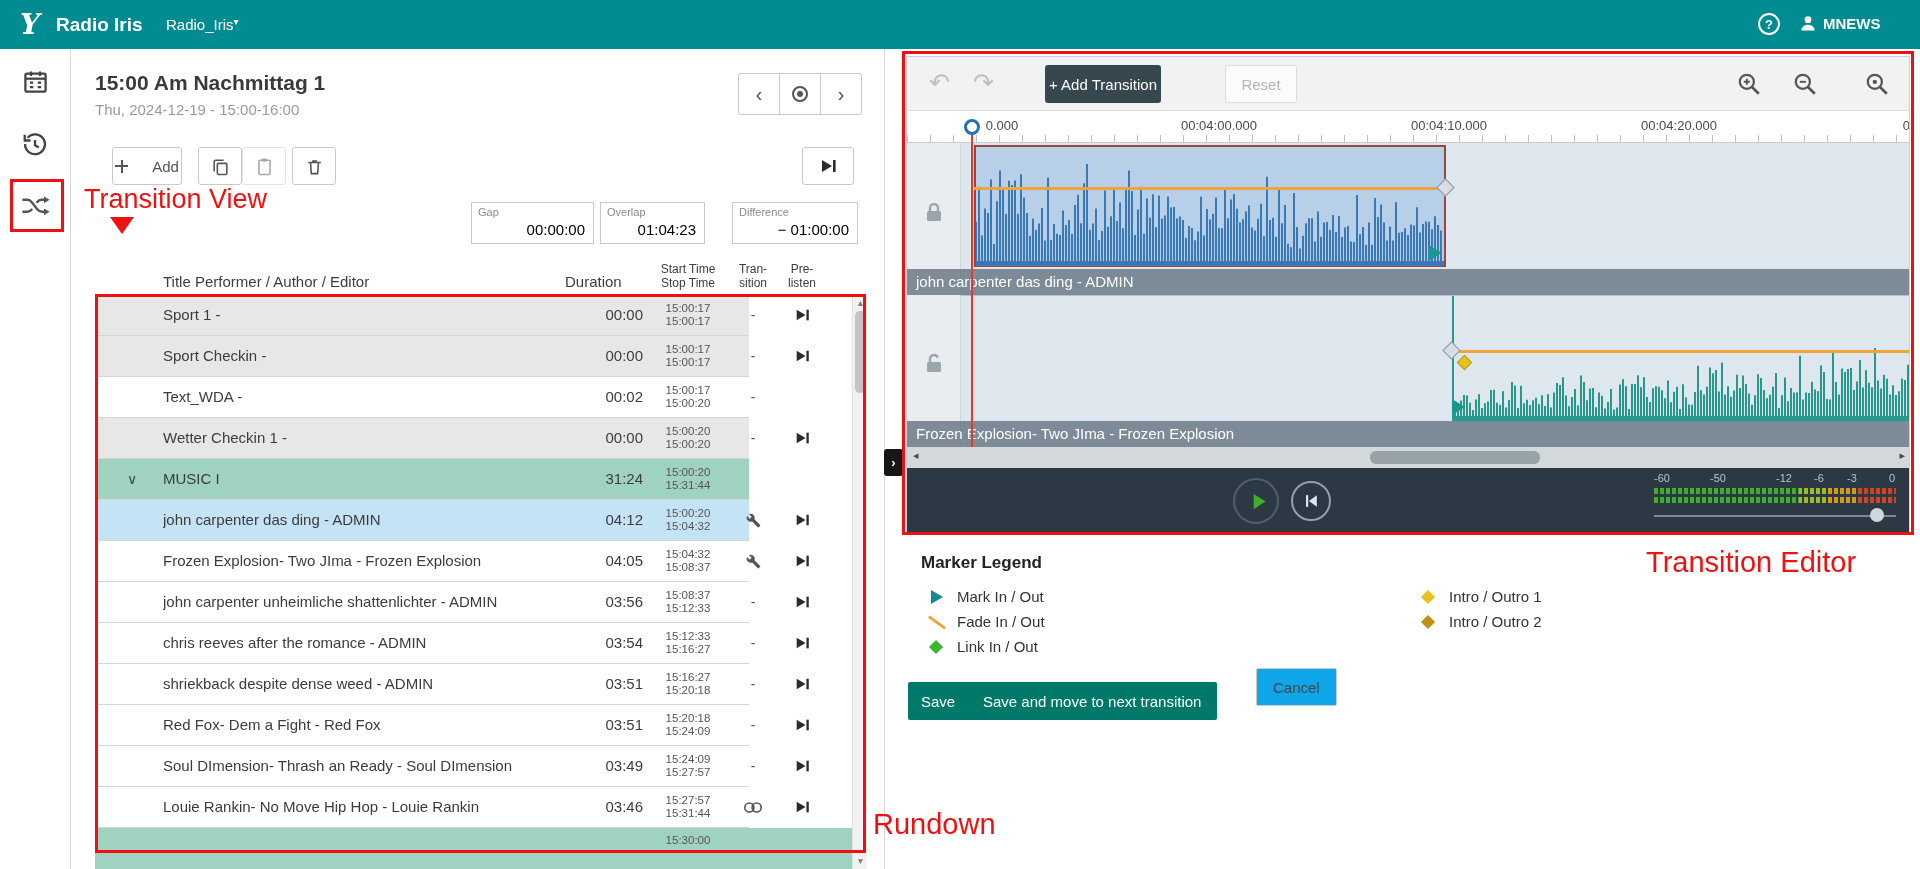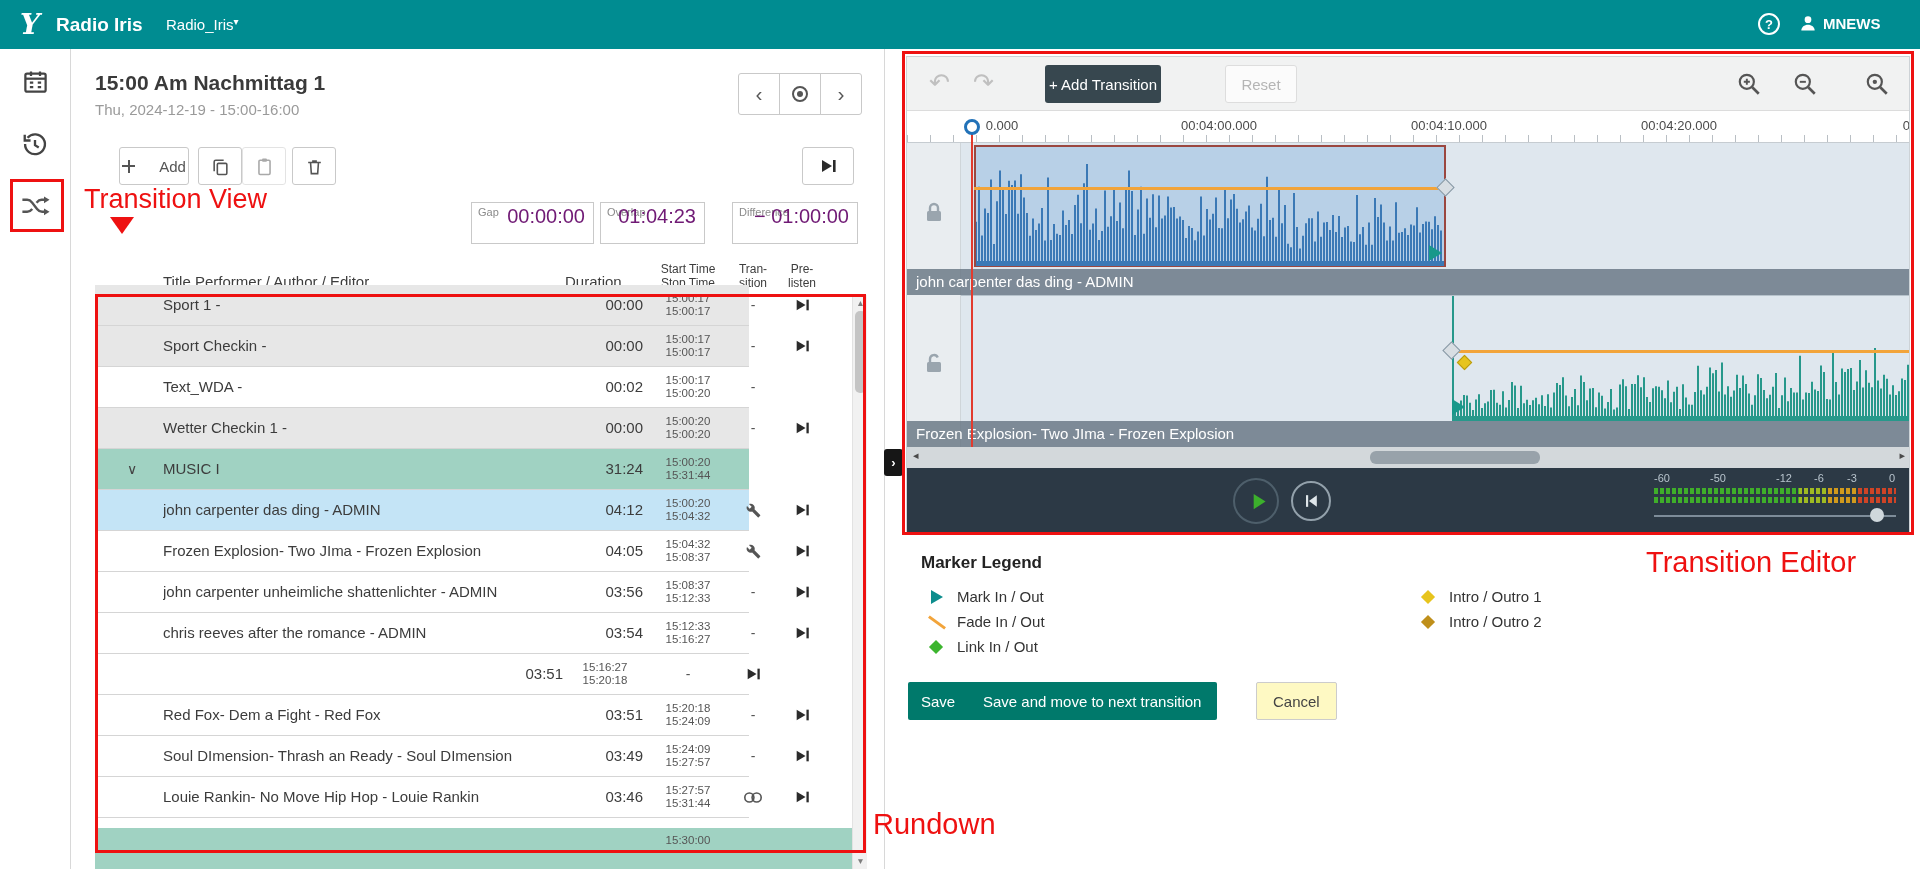--- a/index.html
+++ b/index.html
@@ -24,34 +24,34 @@
   #rundown-panel{position:absolute;left:71px;top:49px;width:814px;height:820px;background:#fff;border-right:1px solid #d8d8d8}
   #page-title{position:absolute;left:24px;top:22px;font-size:21px;font-weight:bold;color:#3a3a3a}
   #page-subtitle{position:absolute;left:24px;top:52px;font-size:15px;color:#9a9a9a}
   #navgroup{position:absolute;left:667px;top:24px;display:flex}
   .btn{border:1px solid #c9c9c9;background:#fff;border-radius:3px;display:flex;align-items:center;justify-content:center;cursor:pointer;color:#555;font-family:inherit}
   .nav-btn{width:42px;height:42px;font-size:21px;border-radius:0;margin-left:-1px}
   .nav-btn:first-child{border-radius:3px 0 0 3px;margin-left:0}
   .nav-btn:last-child{border-radius:0 3px 3px 0}
   .target{position:relative;width:16px;height:16px;border:2px solid #555;border-radius:50%;display:inline-block}
   .target::after{content:'';position:absolute;left:3px;top:3px;width:6px;height:6px;border-radius:50%;background:#555}
-  #add-btn{position:absolute;left:48px;top:98px;width:70px;height:38px;font-size:15px;gap:24px}
+  #add-btn{position:absolute;left:41px;top:98px;width:70px;height:38px;font-size:15px;gap:24px}
   .plus{position:relative;width:13px;height:13px;display:inline-block}
   .plus::before{content:'';position:absolute;left:0;top:5.5px;width:13px;height:2px;background:#555}
   .plus::after{content:'';position:absolute;left:5.5px;top:0;width:2px;height:13px;background:#555}
   .icon-btn{position:absolute;top:98px;width:44px;height:38px}
   #tool-prelisten{position:absolute;left:731px;top:98px;width:52px;height:38px}
   .sum-box{position:absolute;top:153px;height:42px;border:1px solid #c9c9c9;background:#fff}
   .sum-label{position:absolute;left:6px;top:3px;font-size:11px;color:#8a8a8a}
-  .sum-value{position:absolute;right:8px;bottom:15px;font-size:20px;color:#701a75}
+  .sum-value{position:absolute;right:8px;bottom:5px;font-size:15px;color:#000000}
   #table-head{position:absolute;left:24px;top:200px;width:757px;height:46px;display:grid;grid-template-columns:68px 402px 80px 86px 44px 54px;align-items:end;padding-bottom:5px;color:#3d3d3d}
   #table-head .h-title{font-size:15px}
   #table-head .h-dur{font-size:15px;text-align:left;padding-right:2px}
   .h-two{font-size:12px;text-align:center;line-height:14px}
-  #rows{position:absolute;left:24px;top:236px;width:654px}
+  #rows{position:absolute;left:24px;top:246px;width:654px}
   .rrow{display:grid;grid-template-columns:68px 402px 80px 86px 44px 54px;height:41px;border-bottom:1px solid #d5d5d5;background:#fff;font-size:15px;color:#3c3c3c;cursor:pointer}
   .rrow.alt{background:#E7E7E7}
   .rrow.group{background:#A0D2C2}
   .rrow.selected{background:#C4E4F6}
   .cell-chev{padding-left:32px;line-height:40px;font-size:14px;color:#444}
   .cell-name{line-height:40px;white-space:nowrap;overflow:hidden}
   .cell-dur{line-height:40px;text-align:right;padding-right:2px}
   .cell-times{display:flex;flex-direction:column;justify-content:center;align-items:center;font-size:11.5px;color:#555;line-height:13px}
   .cell-trans,.cell-pre{display:flex;align-items:center;justify-content:center;color:#555;font-size:14px}
   #next-row{position:absolute;left:24px;top:779px;width:757px;height:41px;border-bottom:none}
@@ -115,21 +115,21 @@
   .legend-item{display:flex;align-items:center;gap:11px;height:25px;font-size:15px;color:#333}
   .mk{width:18px;height:16px;position:relative;display:inline-block;flex:0 0 18px}
   .mk-mark::before{content:'';position:absolute;left:3px;top:1px;border-left:12px solid #0d8d8d;border-top:7px solid transparent;border-bottom:7px solid transparent}
   .mk-fade::before{content:'';position:absolute;left:-1px;top:7px;width:20px;height:3px;background:#F2A43A;transform:rotate(36deg)}
   .mk-link::before,.mk-intro1::before,.mk-intro2::before{content:'';position:absolute;left:3px;top:3px;width:10px;height:10px;transform:rotate(45deg)}
   .mk-link::before{background:#3cb52e}
   .mk-intro1::before{background:#E7C41D}
   .mk-intro2::before{background:#BF8F1A}
   #save-btn{position:absolute;left:908px;top:682px;height:38px;padding:0 13px;background:#00796B;color:#fff;font-size:15px;border:none;border-radius:2px 0 0 2px;font-family:inherit;cursor:pointer}
   #save-next-btn{position:absolute;left:967px;top:682px;height:38px;padding:0 16px;background:#00796B;color:#fff;font-size:15px;border:none;border-radius:0 2px 2px 0;font-family:inherit;cursor:pointer}
-  #cancel-btn{position:absolute;left:1256px;top:682px;height:38px;padding:0 16px;background:#fef9c3;color:#444;font-size:15px;border:1px solid #ccc;border-radius:2px;font-family:inherit;cursor:pointer}
+  #cancel-btn{position:absolute;left:1256px;top:668px;height:38px;padding:0 16px;background:#0ea5e9;color:#444;font-size:15px;border:1px solid #ccc;border-radius:2px;font-family:inherit;cursor:pointer}
 
   
   #expander{position:absolute;left:884px;top:449px;width:19px;height:27px;background:#161616;color:#fff;border-radius:3px;display:flex;align-items:center;justify-content:center;font-size:13px;font-weight:bold;z-index:20;cursor:pointer}
 
   
   .anno-box{position:absolute;border:3px solid #EE1111;z-index:60;pointer-events:none}
   .anno-label{position:absolute;color:#EE1111;font-size:27px;z-index:60;pointer-events:none;white-space:nowrap}
   .anno-arrow{position:absolute;left:110px;top:217px;width:0;height:0;border-left:12px solid transparent;border-right:12px solid transparent;border-top:17px solid #EE1111;z-index:60;pointer-events:none}
 </style>
 </head>
@@ -453,20 +453,21 @@
     </div>
     <div class="cell-trans">-</div>
     <div class="cell-pre">
             <svg width="16" height="16">
               <use href="#i-prelisten"></use>
             </svg>
           </div>
   </div>
         <div class="rrow plain">
     <div class="cell-chev"><span class="chev" style="visibility: hidden;"></span></div>
+    <div class="cell-name">shriekback despite dense weed - ADMIN</div>
     <div class="cell-dur">03:51</div>
     <div class="cell-times">
       <div class="t-start">15:16:27</div>
       <div class="t-stop">15:20:18</div>
     </div>
     <div class="cell-trans">-</div>
     <div class="cell-pre">
             <svg width="16" height="16">
               <use href="#i-prelisten"></use>
             </svg>

